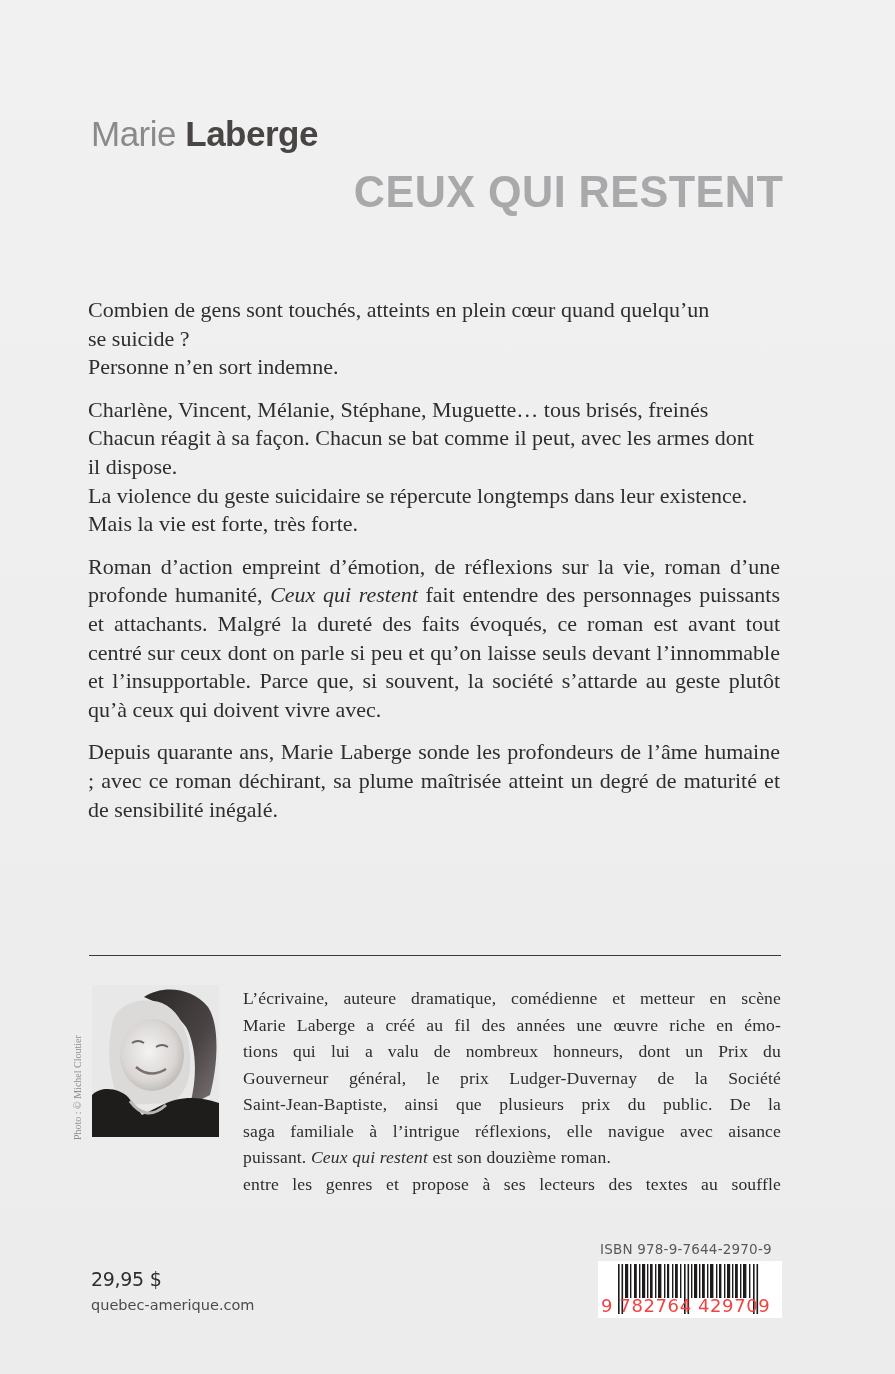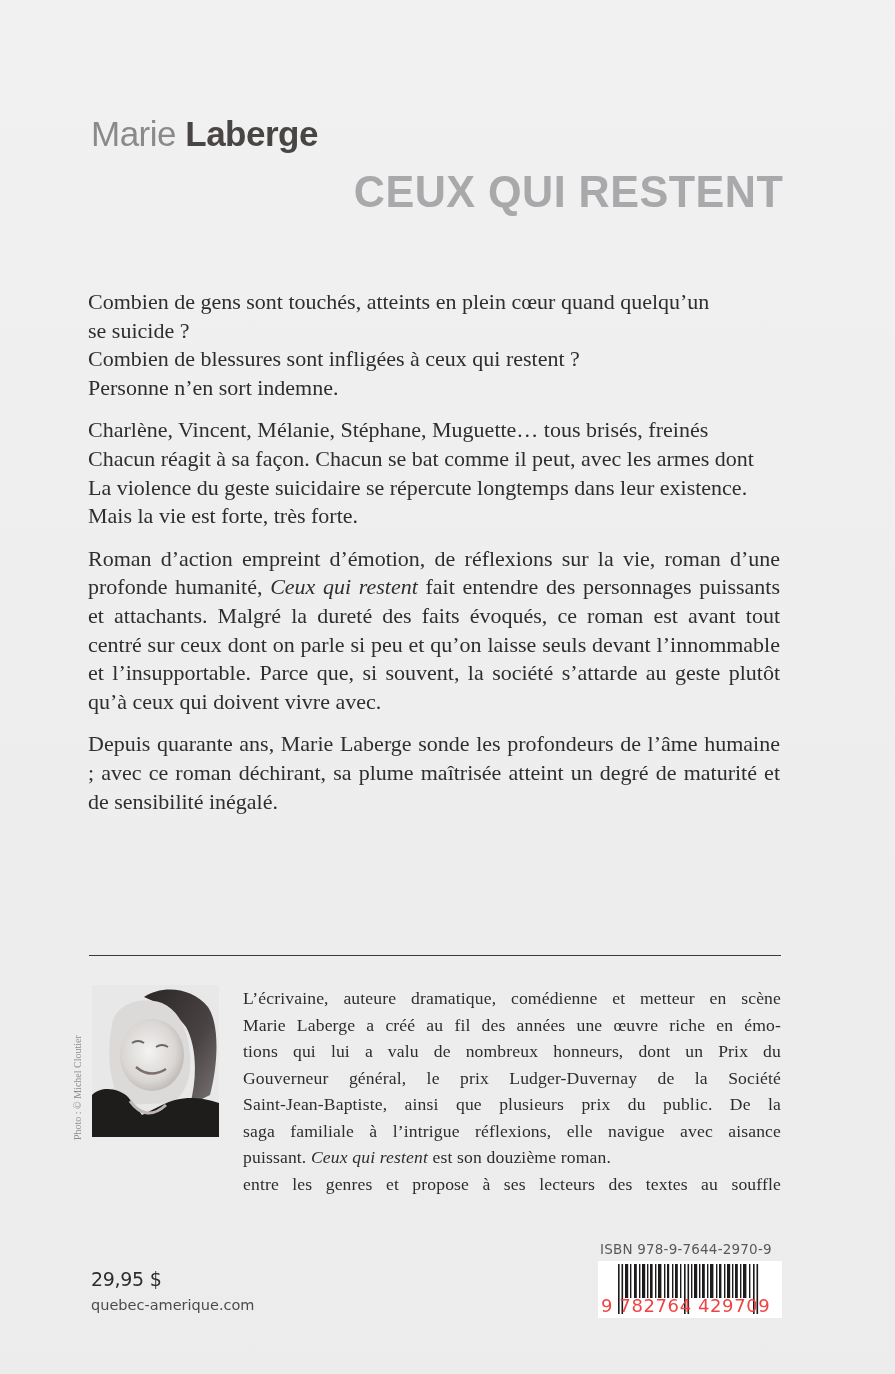--- a/index.html
+++ b/index.html
@@ -56,21 +56,21 @@
       position: absolute;
       left: 88px;
       top: 284px;
       width: 692px;
       font-family: "Liberation Serif", serif;
       font-size: 22px;
       line-height: 28.6px;
       color: #302e2d;
     }
     .blurb p {
-      margin: 4px 0 14px 0;
+      margin: 12px 0 14px 0;
     }
     .blurb p.justify {
       text-align: justify;
     }
     .blurb .line {
       display: block;
     }
     .blurb em {
       font-style: italic;
     }
@@ -186,26 +186,26 @@
     <span class="first">Marie</span>
     <span class="last">Laberge</span>
   </div>
 
   <div class="title">CEUX QUI RESTENT</div>
 
   <div class="blurb">
     <p>
       <span class="line">Combien de gens sont touchés, atteints en plein cœur quand quelqu’un</span>
       <span class="line">se suicide ?</span>
-      <span class="line">Combien de blessures sont infligées à ceux qui restent ?</span>
       <span class="line">Personne n’en sort indemne.</span>
     </p>
     <p>
       <span class="line">Charlène, Vincent, Mélanie, Stéphane, Muguette… tous brisés, freinés</span>
       <span class="line">Chacun réagit à sa façon. Chacun se bat comme il peut, avec les armes dont</span>
+      <span class="line">il dispose.</span>
       <span class="line">La violence du geste suicidaire se répercute longtemps dans leur existence.</span>
       <span class="line">Mais la vie est forte, très forte.</span>
     </p>
     <p class="justify"><span>Roman d’action empreint d’émotion, de réflexions sur la vie, roman d’une profonde humanité, </span><em>Ceux qui restent</em><span> fait entendre des personnages puissants et attachants. Malgré la dureté des faits évoqués, ce roman est avant tout centré sur ceux dont on parle si peu et qu’on laisse seuls devant l’innommable et l’insupportable. Parce que, si souvent, la société s’attarde au geste plutôt qu’à ceux qui doivent vivre avec.</span></p>
     <p class="justify">Depuis quarante ans, Marie Laberge sonde les profondeurs de l’âme humaine ; avec ce roman déchirant, sa plume maîtrisée atteint un degré de maturité et de sensibilité inégalé.</p>
   </div>
 
   <div class="rule"></div>
 
   <div class="photo-credit">Photo : © Michel Cloutier</div>

